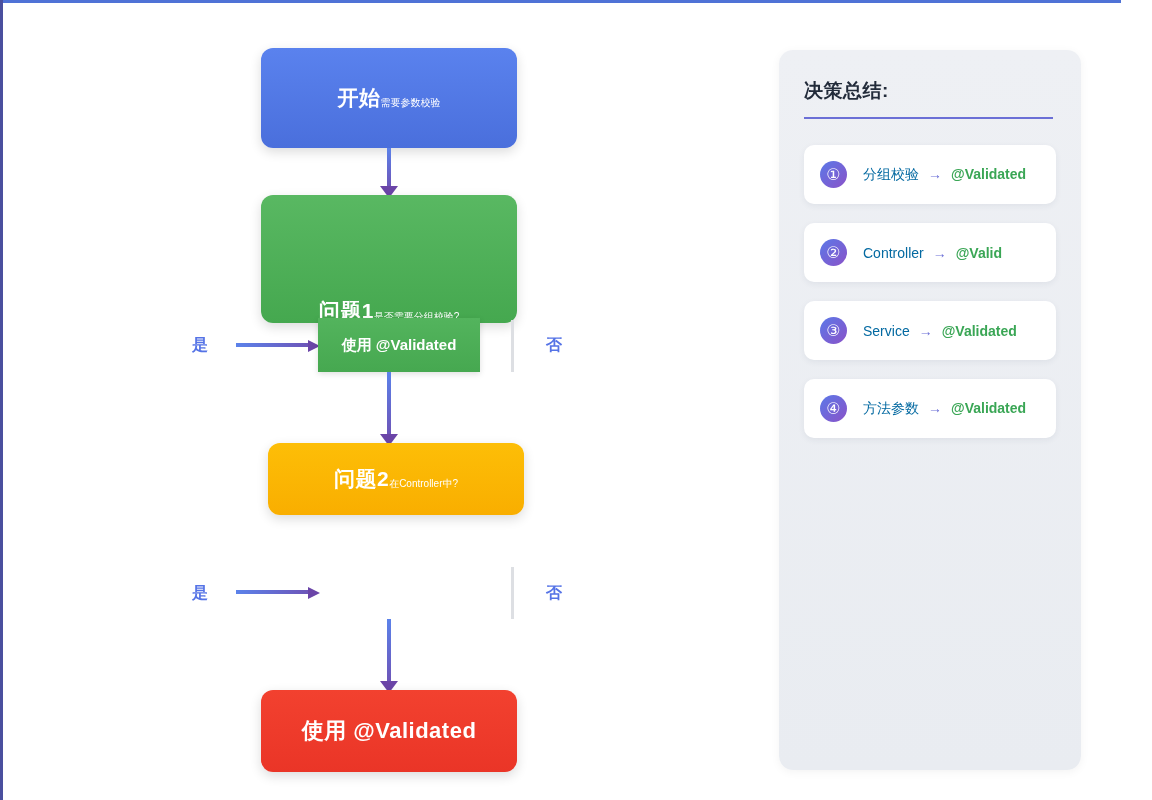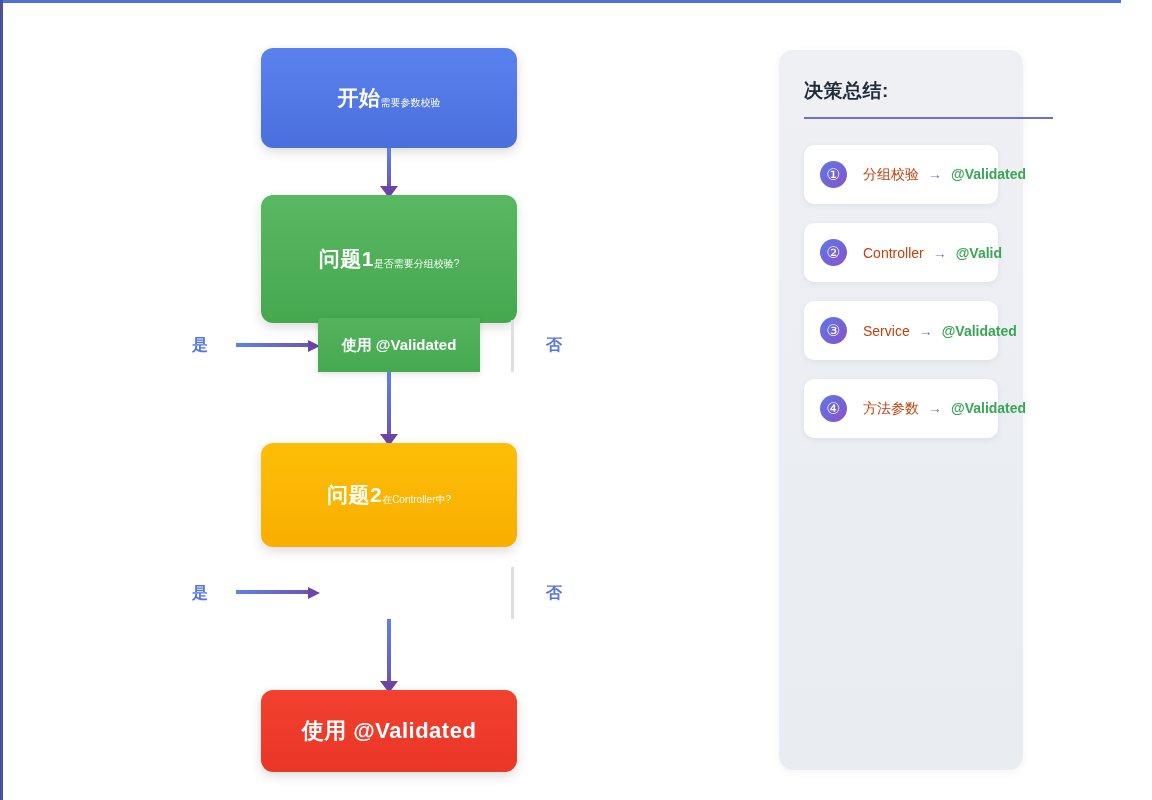--- a/index.html
+++ b/index.html
@@ -45,23 +45,24 @@
 
   #node-start {
     left: 261px; top: 48px; width: 256px; height: 100px;
     border-radius: 12px;
     background: linear-gradient(180deg, #5a82ee 0%, #4a6fdc 100%);
   }
   #node-q1 {
     left: 261px; top: 195px; width: 256px; height: 128px;
     border-radius: 12px;
     background: linear-gradient(180deg, #59b862 0%, #45a84f 100%);
+    align-items: flex-end;
   }
   #node-q2 {
-    left: 261px; top: 443px; width: 256px; height: 104px;
+    left: 268px; top: 443px; width: 256px; height: 72px;
     border-radius: 12px;
     background: linear-gradient(180deg, #fdbe07 0%, #f9ae00 100%);
   }
   #node-end {
     left: 261px; top: 690px; width: 256px; height: 82px;
     border-radius: 12px;
     background: linear-gradient(180deg, #f2412f 0%, #ea3527 100%);
   }
   #node-end .n-title { font-size: 22px; }
 
@@ -126,21 +127,21 @@
 
   .vdivider {
     position: absolute; width: 3px; background: #dddfe3;
   }
   #divider-1 { left: 511px; top: 320px; height: 52px; }
   #divider-2 { left: 511px; top: 567px; height: 52px; }
 
   
   #summary-panel {
     position: absolute; left: 779px; top: 50px;
-    width: 244px; height: 720px;
+    width: 302px; height: 720px;
     background: linear-gradient(180deg, #eef0f4 0%, #e9ecf1 100%);
     border-radius: 14px;
     padding: 28px 25px 0 25px;
     box-shadow: 0 2px 10px rgba(0,0,0,0.05);
   }
   #summary-title {
     font-size: 19px; font-weight: bold; color: #222b3a;
     letter-spacing: 0.5px;
   }
   #summary-rule {
@@ -162,21 +163,21 @@
     width: 27px; height: 27px; border-radius: 50%;
     background: linear-gradient(135deg, #5b79e8 0%, #8a52c8 100%);
     color: #ffffff;
     font-size: 16px; line-height: 27px; text-align: center;
     margin-right: 16px;
   }
   .s-text {
     font-size: 14px; color: #3a4354; white-space: nowrap;
     display: flex; align-items: baseline;
   }
-  .s-from { color: #c2410c; }
+  .s-from { color: #0369a1; }
   .s-arrow { color: #6b6fd6; margin: 0 9px; }
   .s-to { color: #3aa655; font-weight: bold; }
 </style>
 </head>
 <body>
 
 <div id="page">
 
   <div class="edge-top"></div>
   <div class="edge-left"></div>

